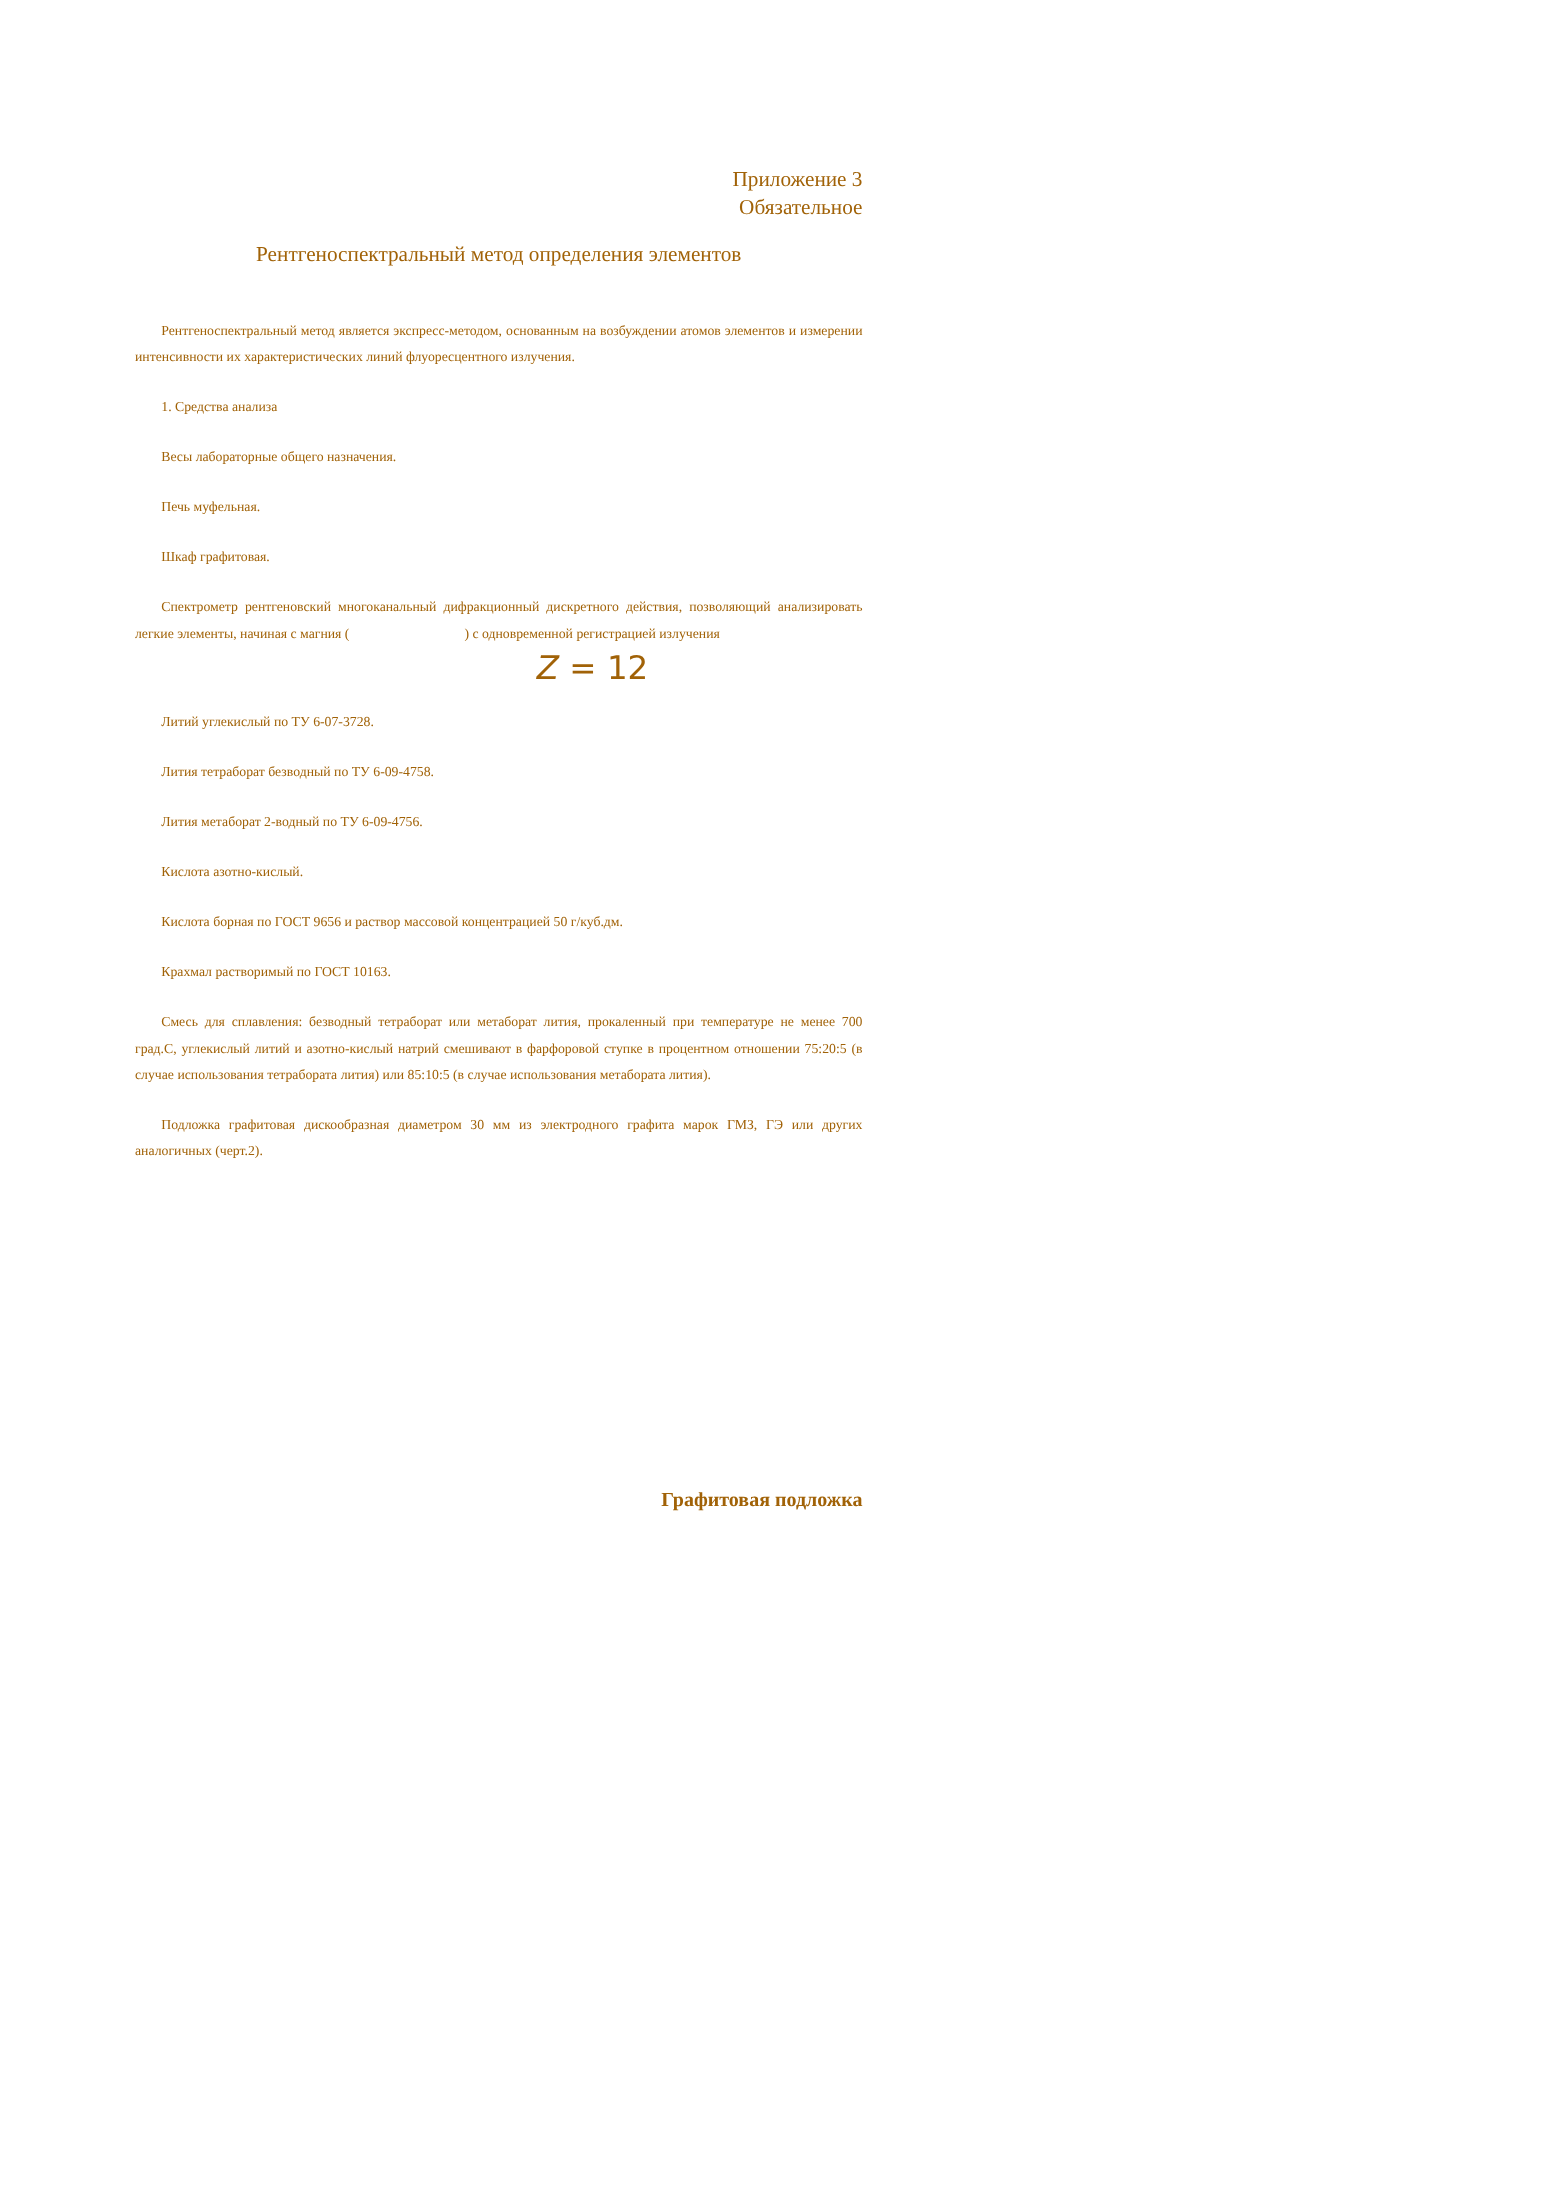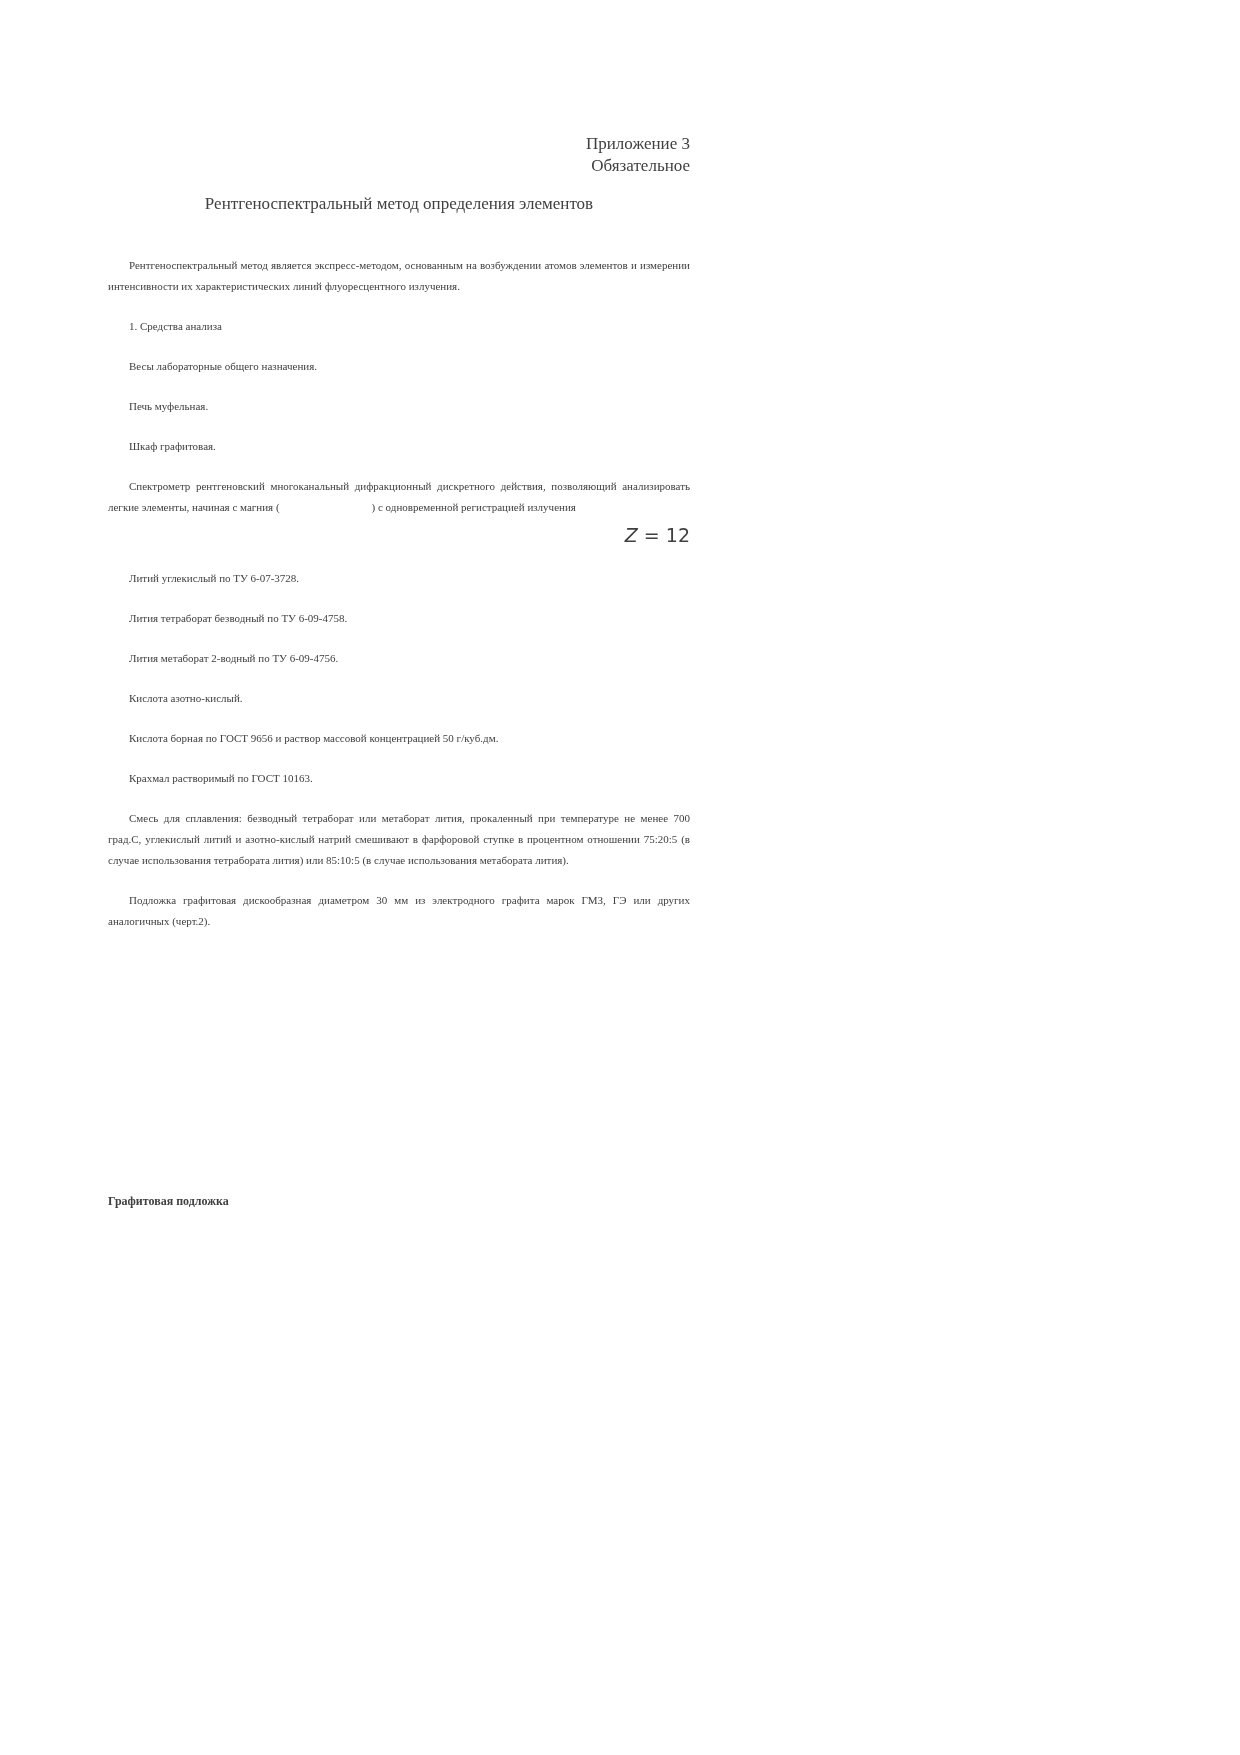--- a/index.html
+++ b/index.html
@@ -1,21 +1,21 @@
 <!DOCTYPE html>
 <html><head>
 <meta charset="utf-8">
 <style>
   html, body { margin: 0; padding: 0; background: #ffffff; }
   .page {
     position: relative;
     width: 1188px;
     height: 1755px;
     background: #ffffff;
-    color: #404040;
+    color: #a16207;
     font-family: "Liberation Serif", serif;
     overflow: hidden;
   }
   .content {
     position: absolute;
     left: 108px;
     top: 133px;
     width: 582px;
   }
   .annex {
@@ -35,35 +35,35 @@
     font-size: 11px;
     line-height: 21px;
     text-align: justify;
     text-indent: 21px;
   }
   .para.first-after-title { margin-top: 40px; }
   .para.no-indent { text-indent: 0; margin-top: 0; }
   .formula-line {
     margin: 3px 0 3px 150px;
     font-family: "DejaVu Sans", sans-serif;
-    font-size: 19px;
+    font-size: 26px;
     line-height: 28px;
-    text-align: right;
+    text-align: center;
   }
   .formula-var { font-style: italic; }
   .formula-gap {
     display: inline-block;
     width: 92px;
     height: 1px;
   }
   .figure-title {
     margin: 258px 0 0 0;
-    text-align: left;
+    text-align: right;
     font-weight: bold;
-    font-size: 12px;
+    font-size: 16px;
     line-height: 22px;
     font-family: Liberation Serif, serif;
   }
 </style>
 </head>
 <body>
 
 <div class="page">
   <div class="content">
 

